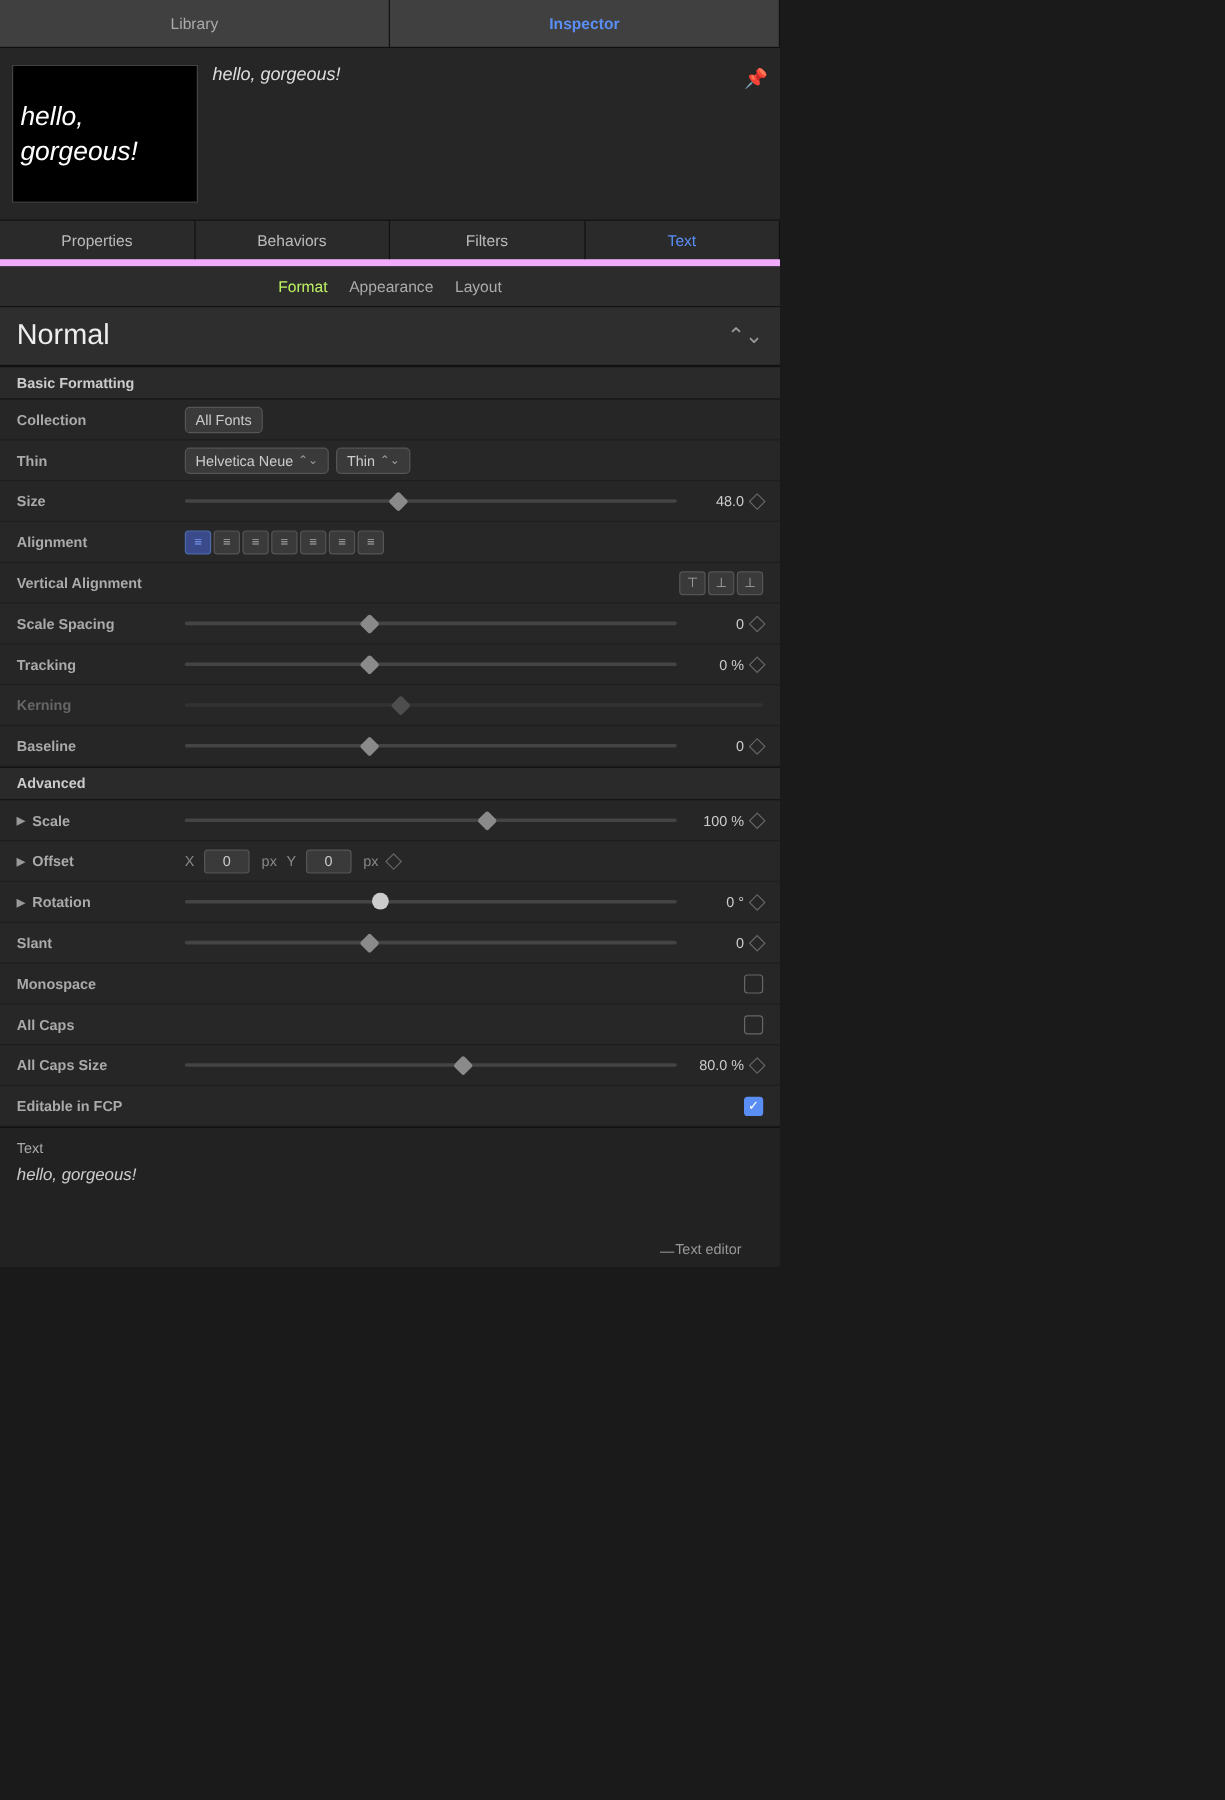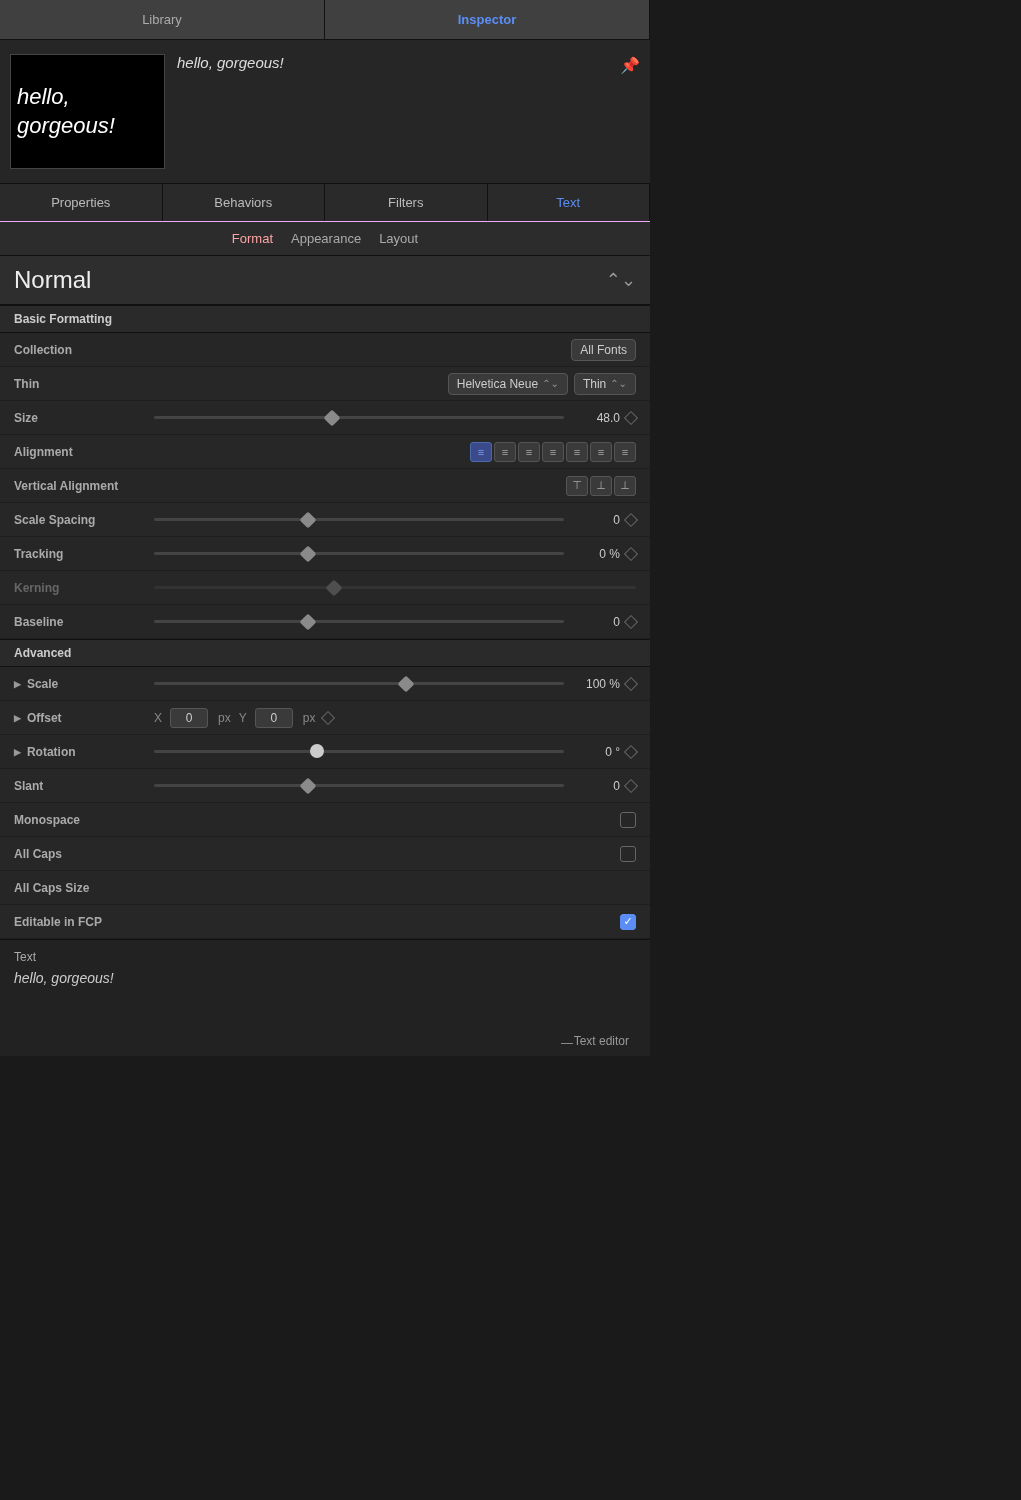--- a/index.html
+++ b/index.html
@@ -78,21 +78,21 @@
     .pin-icon {
       color: #aaa;
       font-size: 16px;
       margin-top: 2px;
     }
 
     
     .subtab-bar {
       display: flex;
       background: #2a2a2a;
-      border-bottom: 1px solid #f0abfc;
+      border-bottom: 6px solid #f0abfc;
       height: 38px;
       text-align: right;
     }
     .subtab-bar .stab {
       flex: 1;
       display: flex;
       align-items: center;
       justify-content: center;
       color: #bbb;
       font-size: 13px;
@@ -112,21 +112,21 @@
       border-bottom: 1px solid #111;
       height: 34px;
       gap: 18px;
     }
     .format-bar .fitem {
       color: #aaa;
       font-size: 13px;
       cursor: pointer;
     }
     .format-bar .fitem.active {
-      color: #fca5a5;
+      color: #bef264;
     }
 
     
     .style-selector {
       display: flex;
       align-items: center;
       justify-content: space-between;
       background: #2e2e2e;
       padding: 10px 14px;
       border-bottom: 1px solid #111;
@@ -172,21 +172,20 @@
       font-weight: bold;
     }
     .row-label.dim {
       color: #666;
     }
     .row-content {
       flex: 1;
       display: flex;
       align-items: center;
       gap: 6px;
-      justify-content: flex-end;
     }
 
     
     .dropdown-btn {
       background: #3a3a3a;
       border: 1px solid #555;
       border-radius: 4px;
       color: #ccc;
       font-size: 12px;
       padding: 3px 8px;
@@ -601,33 +600,42 @@
   <div class="row">
     <div class="row-label">All Caps</div>
     <div class="row-content">
       <div style="flex:1"></div>
       <div class="checkbox"></div>
     </div>
   </div>
 
   <div class="row">
     <div class="row-label">All Caps Size</div>
+    <div class="row-content">
+      <div class="slider-wrap">
+        <div class="slider-track">
+          <div class="slider-thumb" style="left: 55%;"></div>
+        </div>
+      </div>
+      <div class="value-field">80.0 %</div>
+      <div class="diamond"></div>
+    </div>
   </div>
 
   <div class="row">
     <div class="row-label">Editable in FCP</div>
     <div class="row-content">
       <div style="flex:1"></div>
       <div class="checkbox checked"></div>
     </div>
   </div>
 
   <div class="text-section">
     <div class="text-section-title">Text</div>
     <div class="text-section-content">hello, gorgeous!</div>
   </div>
 
-  <div style="height: 60px; background: #222; display:flex; align-items:flex-end; justify-content:flex-end; padding: 8px 21px; gap:1px;">
+  <div style="height: 60px; background: #222; display:flex; align-items:flex-end; justify-content:flex-end; padding: 8px 32px; gap:1px;">
     <span style="width: 12px; height: 1px; background: #888; display:inline-block; margin-bottom: 4px;"></span>
     <span style="color:#999; font-size:12px;">Text editor</span>
   </div>
 
 </div>
 
 </body></html>

